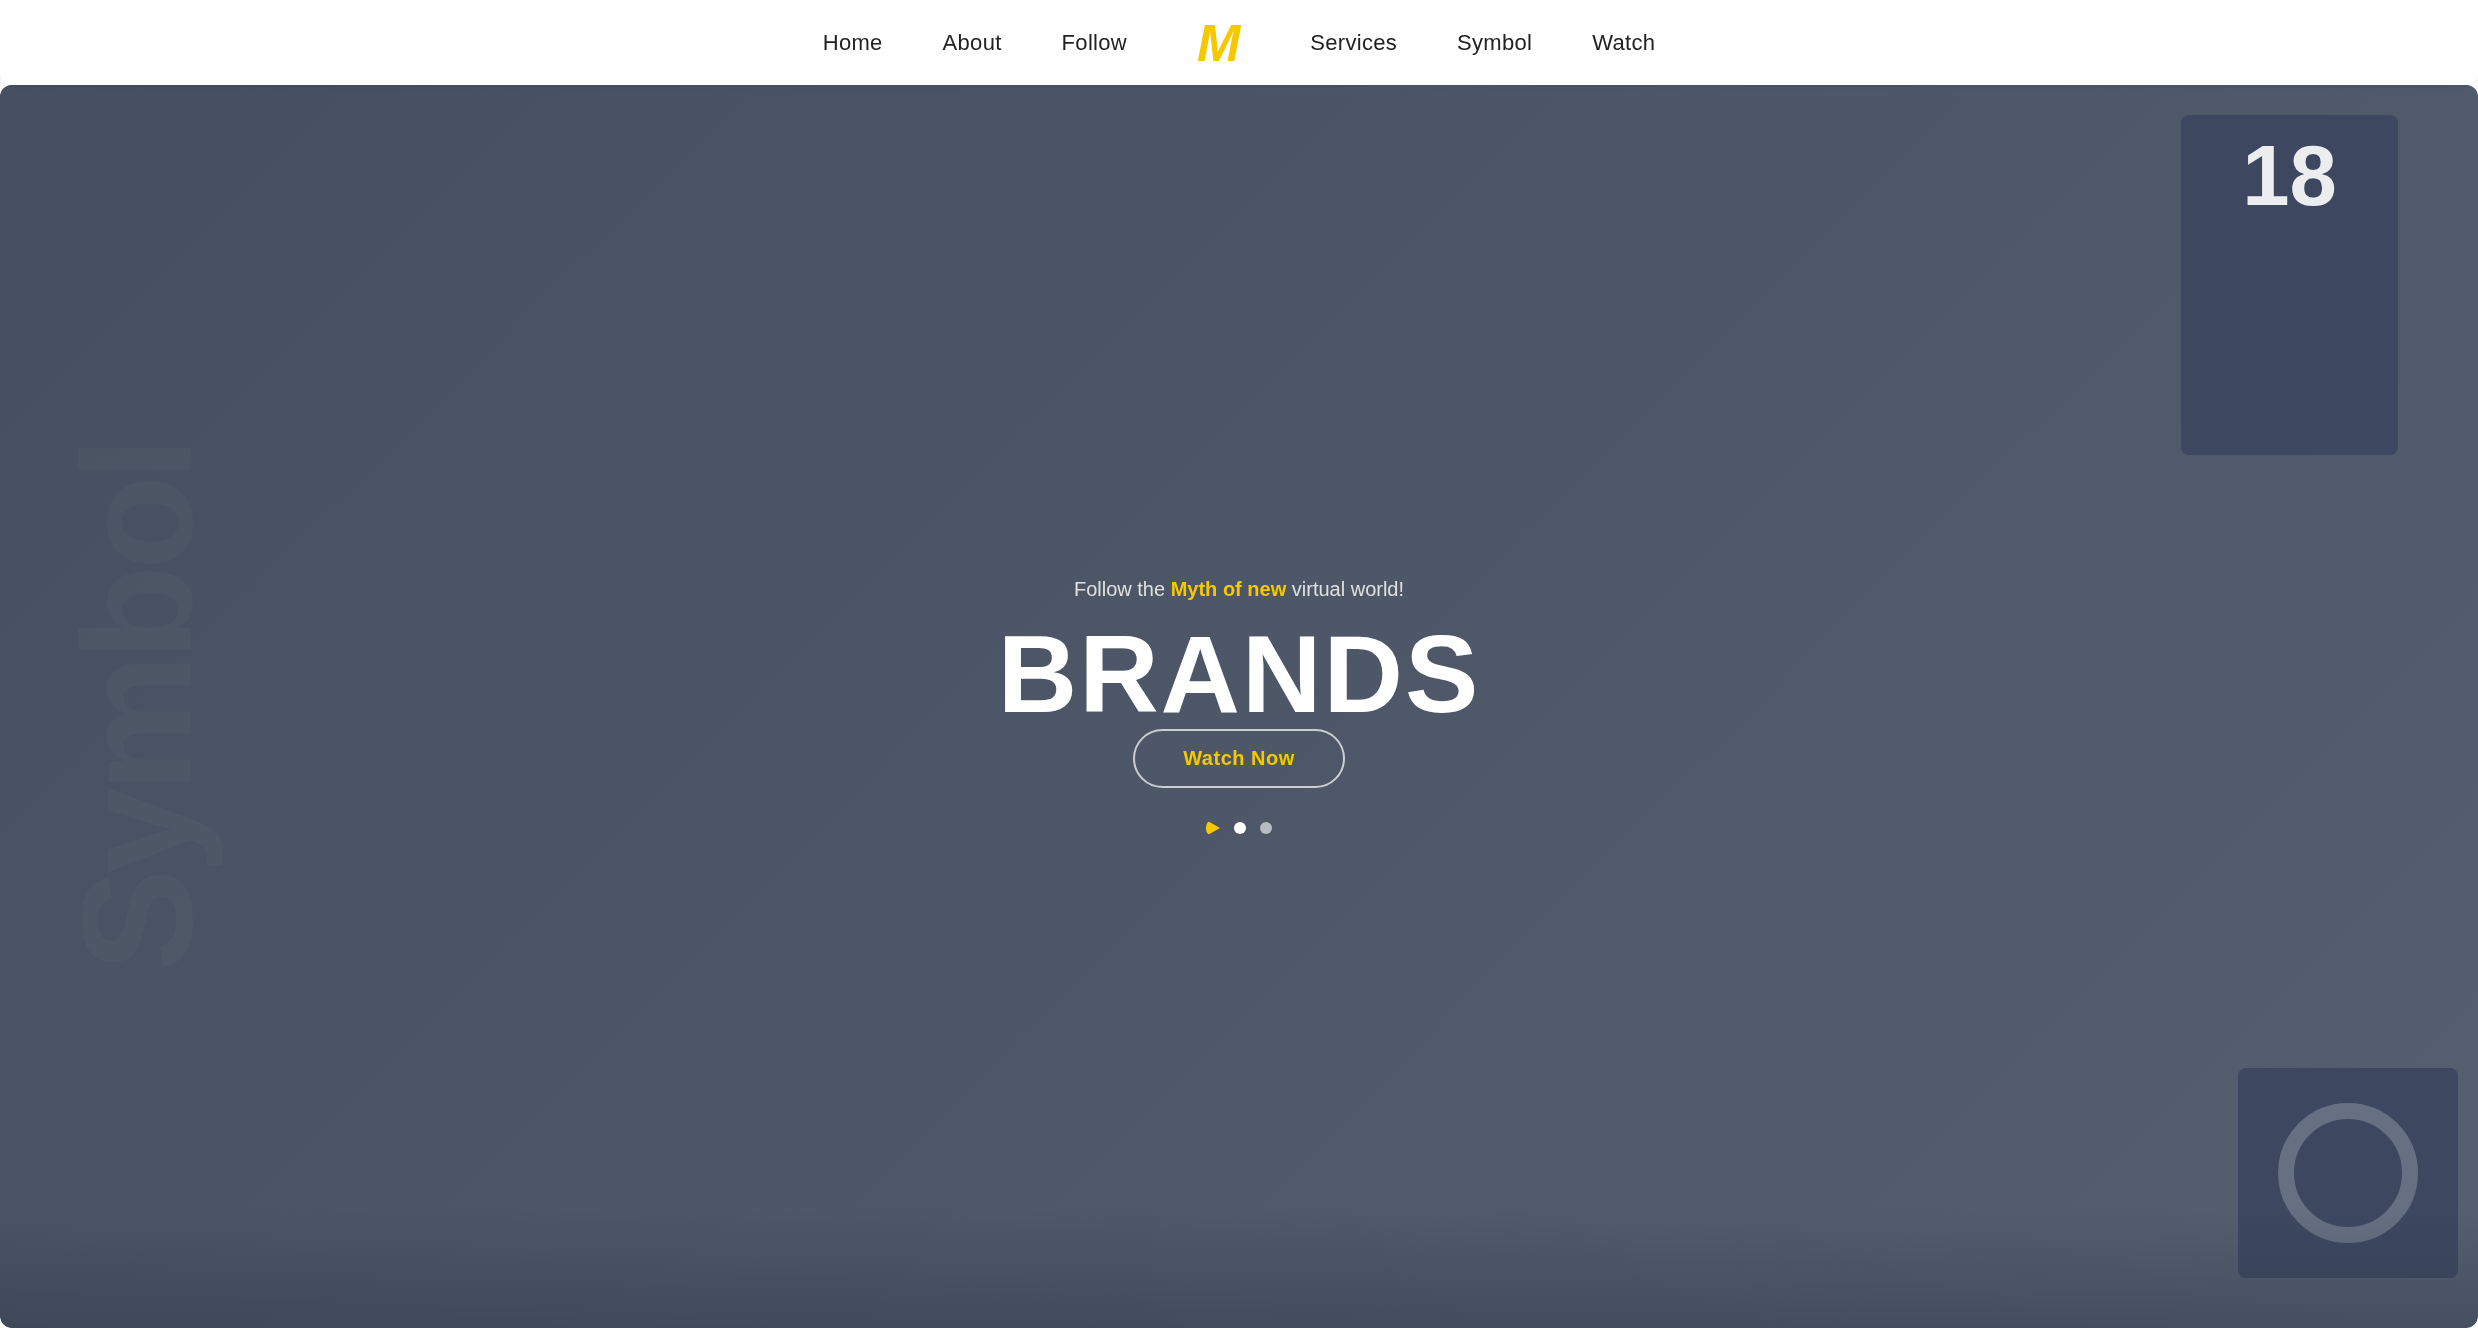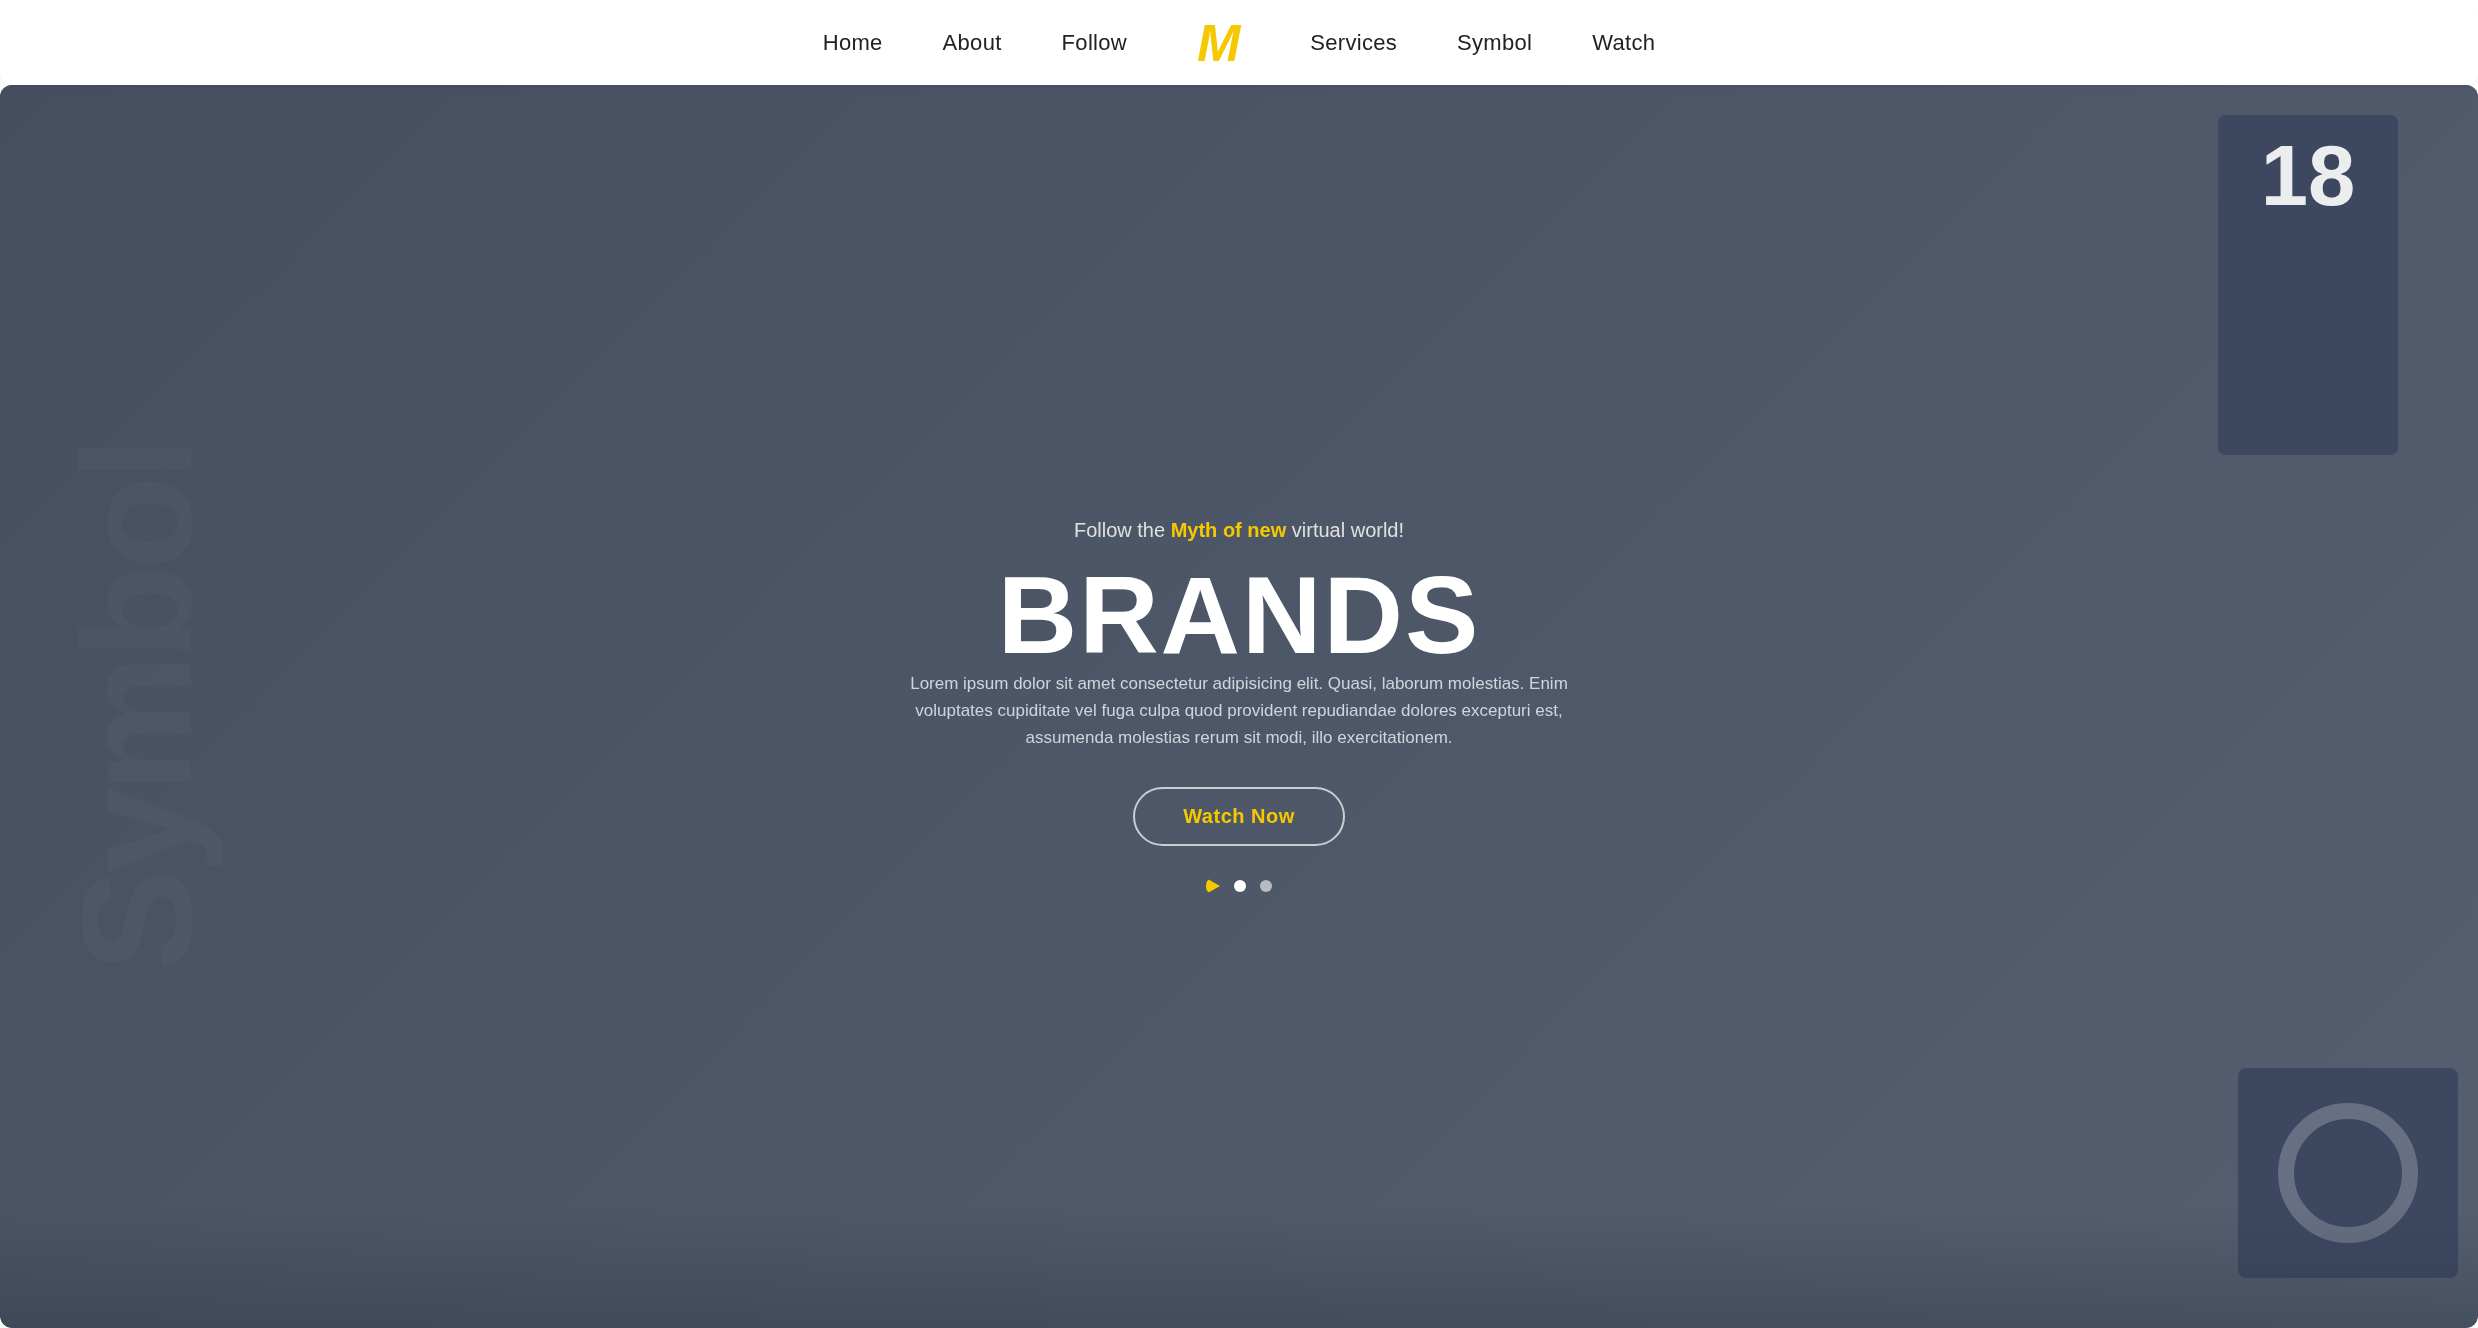--- a/index.html
+++ b/index.html
@@ -183,21 +183,21 @@
       bottom: 0;
       width: 350px;
       z-index: 1;
       pointer-events: none;
     }
 
     .right-box-18 {
       position: absolute;
       right: 80px;
       top: 30px;
-      width: 180px;
+      width: 217px;
       height: 340px;
       background: #3d4760;
       border-radius: 8px;
       display: flex;
       flex-direction: column;
       align-items: center;
       justify-content: flex-start;
       padding-top: 18px;
     }
 
@@ -287,21 +287,20 @@
   <div class="hero-bottom-fade"></div>
 
   <div class="hero-content">
 
     <p class="hero-subtitle">
       <span>Follow the </span><span class="highlight">Myth of new</span><span> virtual world!</span>
     </p>
 
     <h1 class="hero-title">BRANDS</h1>
 
-    <p class="hero-description">Lorem ipsum dolor sit amet consectetur adipisicing elit. Quasi, laborum molestias. Enim voluptates cupiditate vel fuga culpa quod provident repudiandae dolores excepturi est, assumenda molestias rerum sit modi, illo exercitationem.</p>
 
     <button class="watch-now-btn">Watch Now</button>
 
     
     <div class="slider-dots">
       <div class="dot-play"></div>
       <div class="dot active"></div>
       <div class="dot"></div>
     </div>
 

